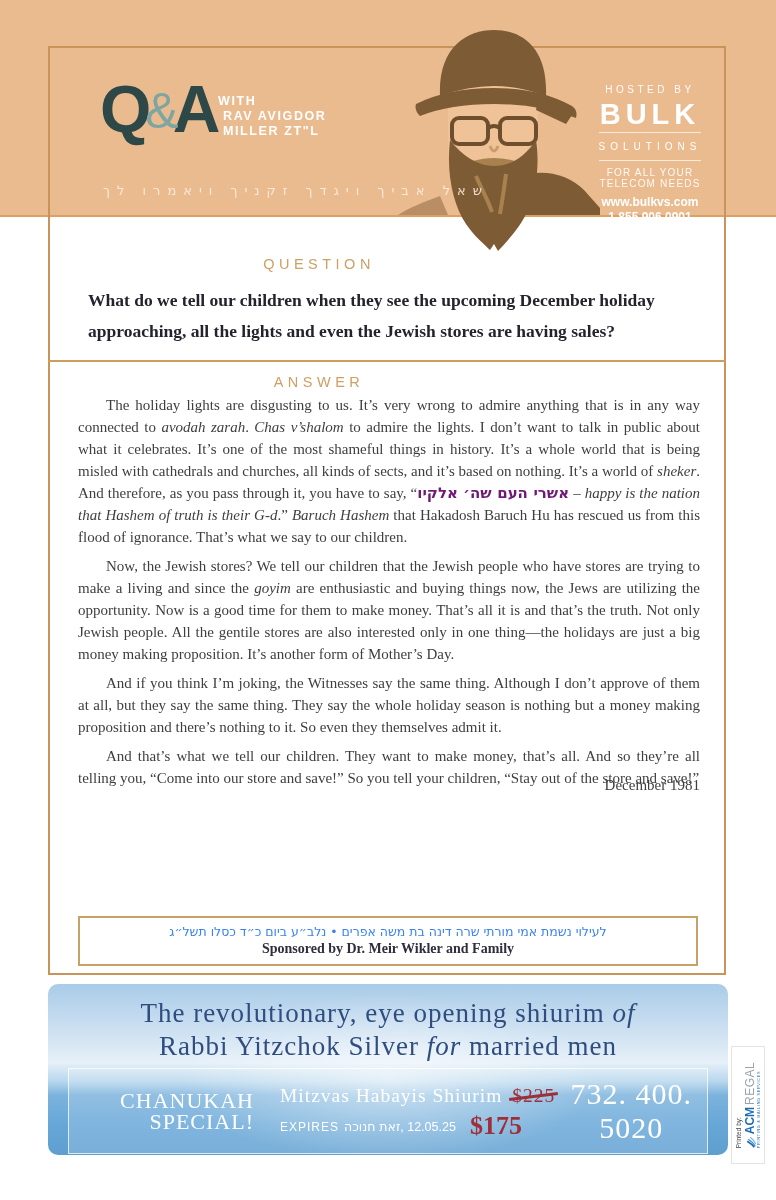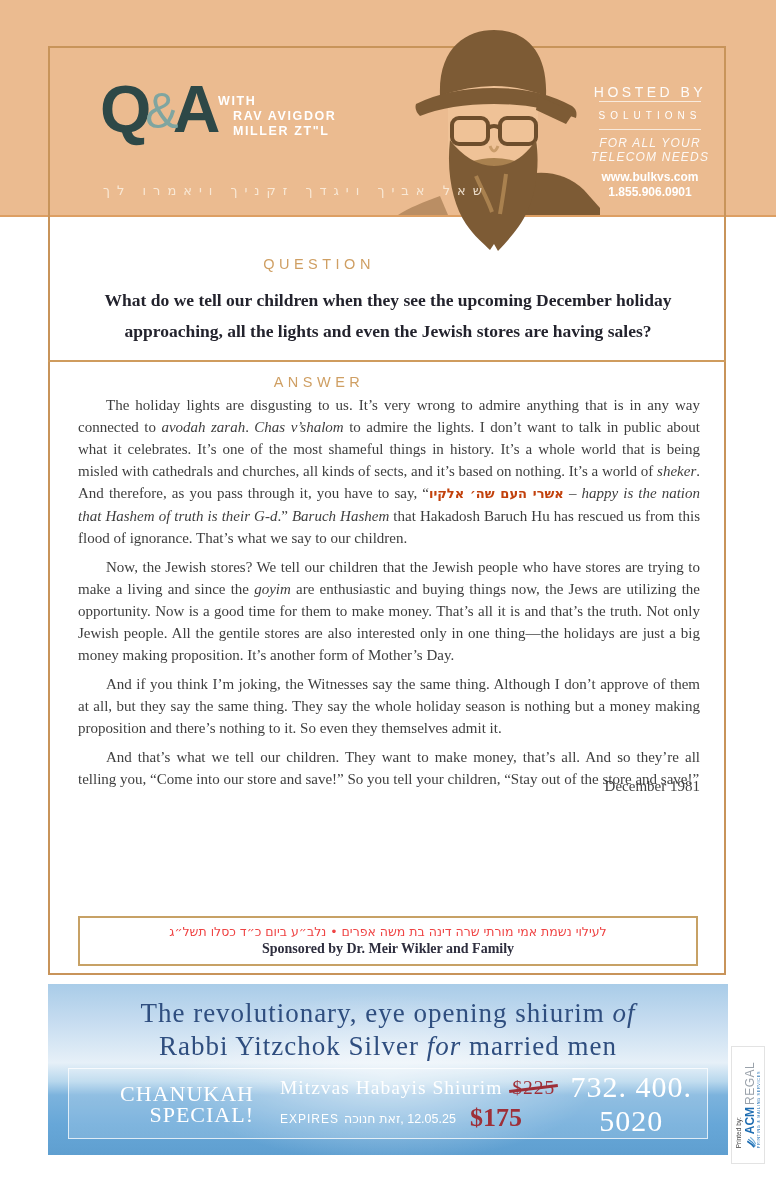--- a/index.html
+++ b/index.html
@@ -12,72 +12,72 @@
   .content-frame{position:absolute;left:48px;top:46px;width:678px;height:929px;
         border:2px solid #c8945a;box-sizing:border-box;pointer-events:none;}
 
   
   .qa-logo{position:absolute;left:100px;top:76px;font-family:"Liberation Sans",sans-serif;
         font-weight:800;line-height:1;}
   .qa-q,.qa-a{font-size:66px;color:#2d4847;}
   .qa-amp{font-size:50px;color:#7fa5a0;font-weight:400;margin:0 -6px;position:relative;top:-4px;}
   .qa-with{position:absolute;left:218px;top:94px;font-family:"Liberation Sans",sans-serif;
         color:#fff;font-weight:700;font-size:12.5px;letter-spacing:1.6px;line-height:15px;}
-  .qa-with .l2,.qa-with .l3{margin-left:15px;}
+  .qa-with .l2,.qa-with .l3{margin-left:5px;}
 
   .verse{position:absolute;left:70px;top:183px;width:452px;text-align:center;direction:rtl;
         font-family:"DejaVu Sans",sans-serif;font-size:13px;letter-spacing:7px;
         color:rgba(250,238,222,.88);z-index:4;}
 
   
   .hosted{position:absolute;left:583px;top:84px;width:134px;text-align:center;color:#fff;
         font-family:"Liberation Sans",sans-serif;z-index:4;}
-  .hosted .hb{font-size:14px;letter-spacing:3.5px;opacity:.95;text-align:center;}
+  .hosted .hb{font-size:10px;letter-spacing:3.5px;opacity:.95;text-align:center;}
   .hosted .bulk{font-size:29px;font-weight:800;letter-spacing:5px;margin-top:3px;}
   .hosted .sol{font-size:10px;letter-spacing:5px;margin-top:1px;border-top:1px solid rgba(255,255,255,.7);
         border-bottom:1px solid rgba(255,255,255,.7);padding:8px 0;display:inline-block;}
-  .hosted .tag{font-size:12px;letter-spacing:1.2px;margin-top:6px;opacity:.9;font-style:italic;}
+  .hosted .tag{font-size:10px;letter-spacing:1.2px;margin-top:6px;opacity:.9;}
   .hosted .web{font-size:12px;font-weight:700;margin-top:6px;}
   .hosted .tel{font-size:12px;font-weight:700;margin-top:1px;}
 
   
   .portrait{position:absolute;left:388px;top:0;width:212px;height:252px;z-index:2;}
 
   
   .sec-head{position:absolute;left:48px;width:542px;text-align:center;
         font-family:"Liberation Sans",sans-serif;font-size:14.5px;letter-spacing:4.5px;
         color:#cf9f63;}
   .q-head{top:256px;}
-  .q-text{position:absolute;left:88px;top:285px;width:600px;text-align:center;
+  .q-text{position:absolute;left:88px;top:285px;width:600px;text-align:left;
         font-weight:700;font-size:17.5px;line-height:31px;color:#23232d;}
   .divider{position:absolute;left:48px;top:360px;width:678px;border-top:2px solid #cf9c5e;}
 
   
   .a-head{top:374px;}
   .answer-body{position:absolute;left:78px;top:394px;width:622px;font-size:15px;
         line-height:22px;color:#3e3e3e;text-align:justify;}
   .body-p{margin:0 0 7px 0;text-indent:28px;}
   .s-i{font-style:italic;}
-  .s-h{font-family:"DejaVu Sans",sans-serif;font-weight:700;font-size:13px;color:#c2410c;}
+  .s-h{font-family:"DejaVu Sans",sans-serif;font-weight:700;font-size:15px;color:#701a75;}
   .answer-date{text-align:right;margin-top:-22px;}
 
   
   .sponsor-box{position:absolute;left:78px;top:916px;width:620px;height:50px;box-sizing:border-box;
         border:2px solid #c7a165;text-align:center;padding-top:6px;}
-  .sponsor-heb{direction:rtl;font-family:"DejaVu Sans",sans-serif;font-size:12.5px;color:#ef4444;}
+  .sponsor-heb{direction:rtl;font-family:"DejaVu Sans",sans-serif;font-size:12.5px;color:#3b82f6;}
   .sponsor-eng{font-weight:700;font-size:14px;color:#2e2e3e;margin-top:2px;}
 
   
   .ad{position:absolute;left:48px;top:984px;width:680px;height:171px;
       background:
         radial-gradient(ellipse 300px 120px at 50% 55%, rgba(255,255,255,.55), rgba(255,255,255,0) 70%),
-        linear-gradient(180deg,#a9cce8 0%,#c6dcf0 22%,#e6f0f8 46%,#b7d7ed 57%,#7cb3dd 65%,#67a7d8 82%,#5f9fd0 100%);}
+        linear-gradient(180deg,#a9cce8 0%,#c6dcf0 22%,#e6f0f8 46%,#b7d7ed 57%,#7cb3dd 65%,#67a7d8 82%,#5f9fd0 100%); border-radius: 10px;}
   .ad-title{padding-top:13px;text-align:center;color:#2f4e7f;font-size:27px;line-height:33px;
         letter-spacing:1px;}
-  .ad-box{position:absolute;left:20px;top:84px;width:640px;height:71px;box-sizing:border-box;
+  .ad-box{position:absolute;left:20px;top:84px;width:640px;height:86px;box-sizing:border-box;
         border:1px solid rgba(255,255,255,.75);background:rgba(255,255,255,.16);
         display:flex;align-items:center;color:#fff;}
   .chanukah{width:185px;text-align:right;font-size:22px;line-height:21px;letter-spacing:1px;}
   .offer{margin-left:26px;}
   .offer-row1{font-size:19.5px;letter-spacing:1px;white-space:nowrap;}
   .offer-row2{font-size:13px;white-space:nowrap;margin-top:1px;display:flex;align-items:baseline;}
   .expires-label{font-family:"Liberation Sans",sans-serif;font-size:12px;letter-spacing:1px;}
   .expires-heb{font-family:"DejaVu Sans",sans-serif;direction:rtl;font-size:12.5px;margin-left:5px;}
   .expires-date{font-family:"Liberation Sans",sans-serif;font-size:12.5px;}
   .price-old{color:#9e2f38;font-size:19.5px;margin-left:10px;position:relative;}
@@ -133,20 +133,21 @@
   <div class="qa-with">
     <div class="l1">WITH</div>
     <div class="l2">RAV AVIGDOR</div>
     <div class="l3">MILLER ZT"L</div>
   </div>
 
   <div class="verse">שאל אביך ויגדך זקניך ויאמרו לך</div>
 
   <div class="hosted">
     <div class="hb">HOSTED BY</div>
+    <div class="bulk">BULK</div>
     <div><span class="sol">SOLUTIONS</span></div>
     <div class="tag">FOR ALL YOUR TELECOM NEEDS</div>
     <div class="web">www.bulkvs.com</div>
     <div class="tel">1.855.906.0901</div>
   </div>
 
   <div class="content-frame"></div>
 
   <div class="sec-head q-head">QUESTION</div>
   <div class="q-text">What do we tell our children when they see the upcoming December holiday approaching, all the lights and even the Jewish stores are having sales?</div>

